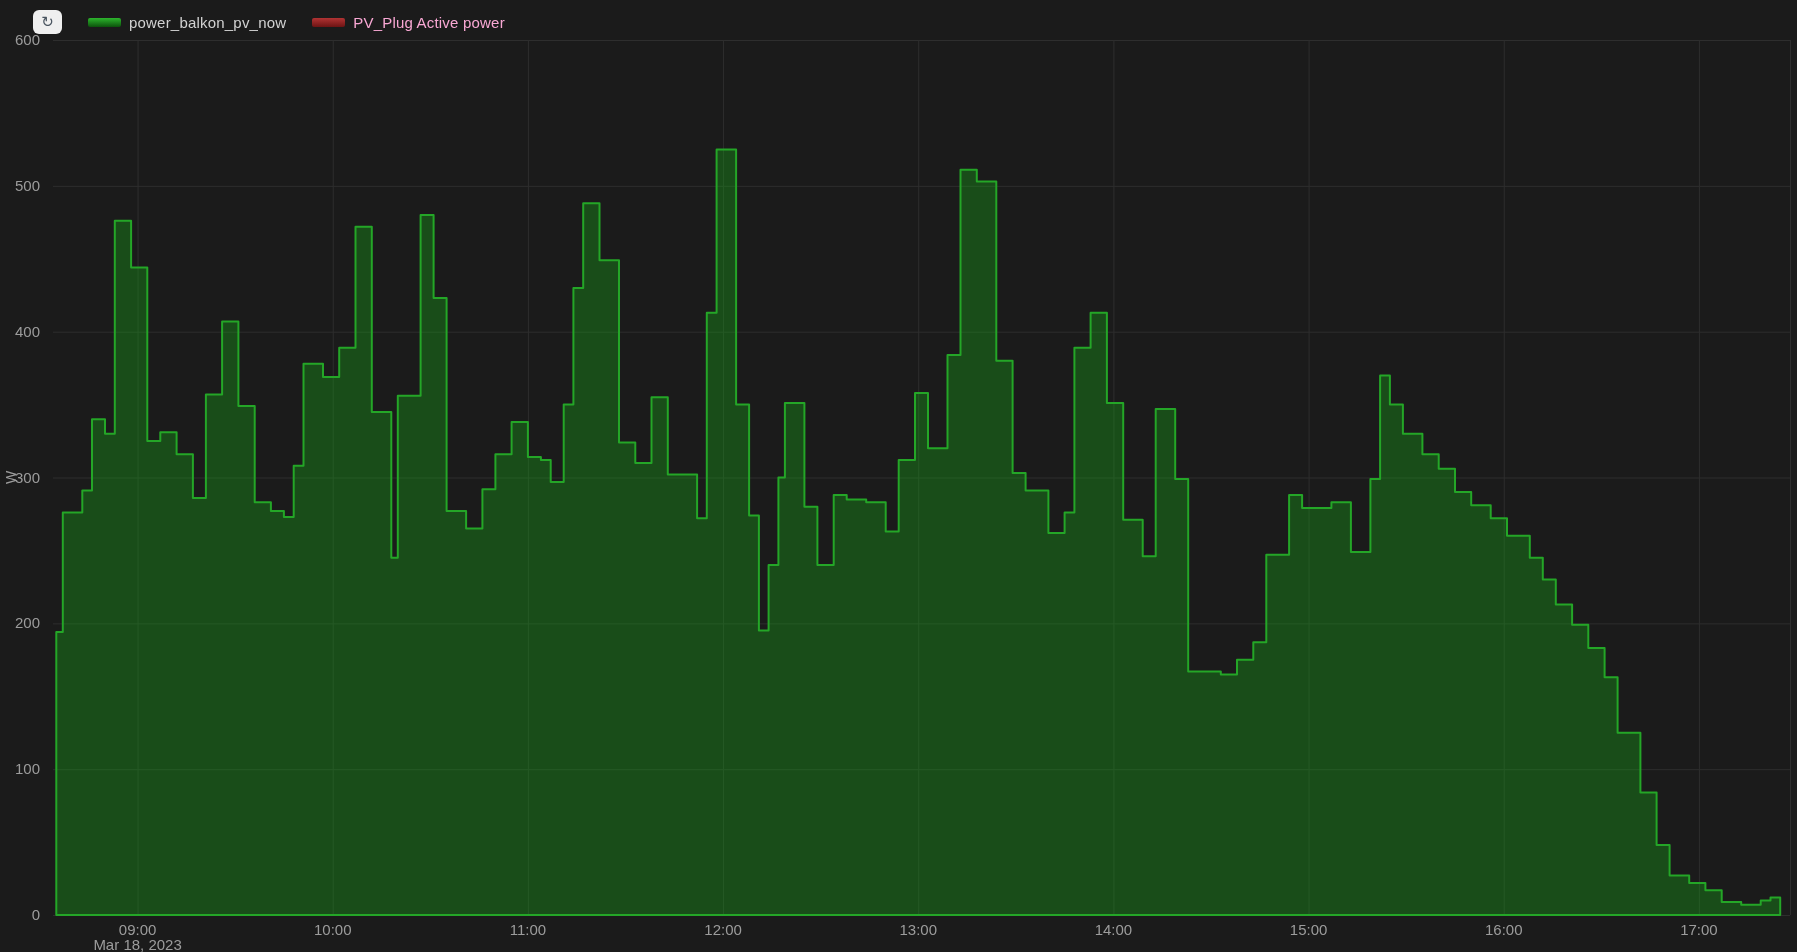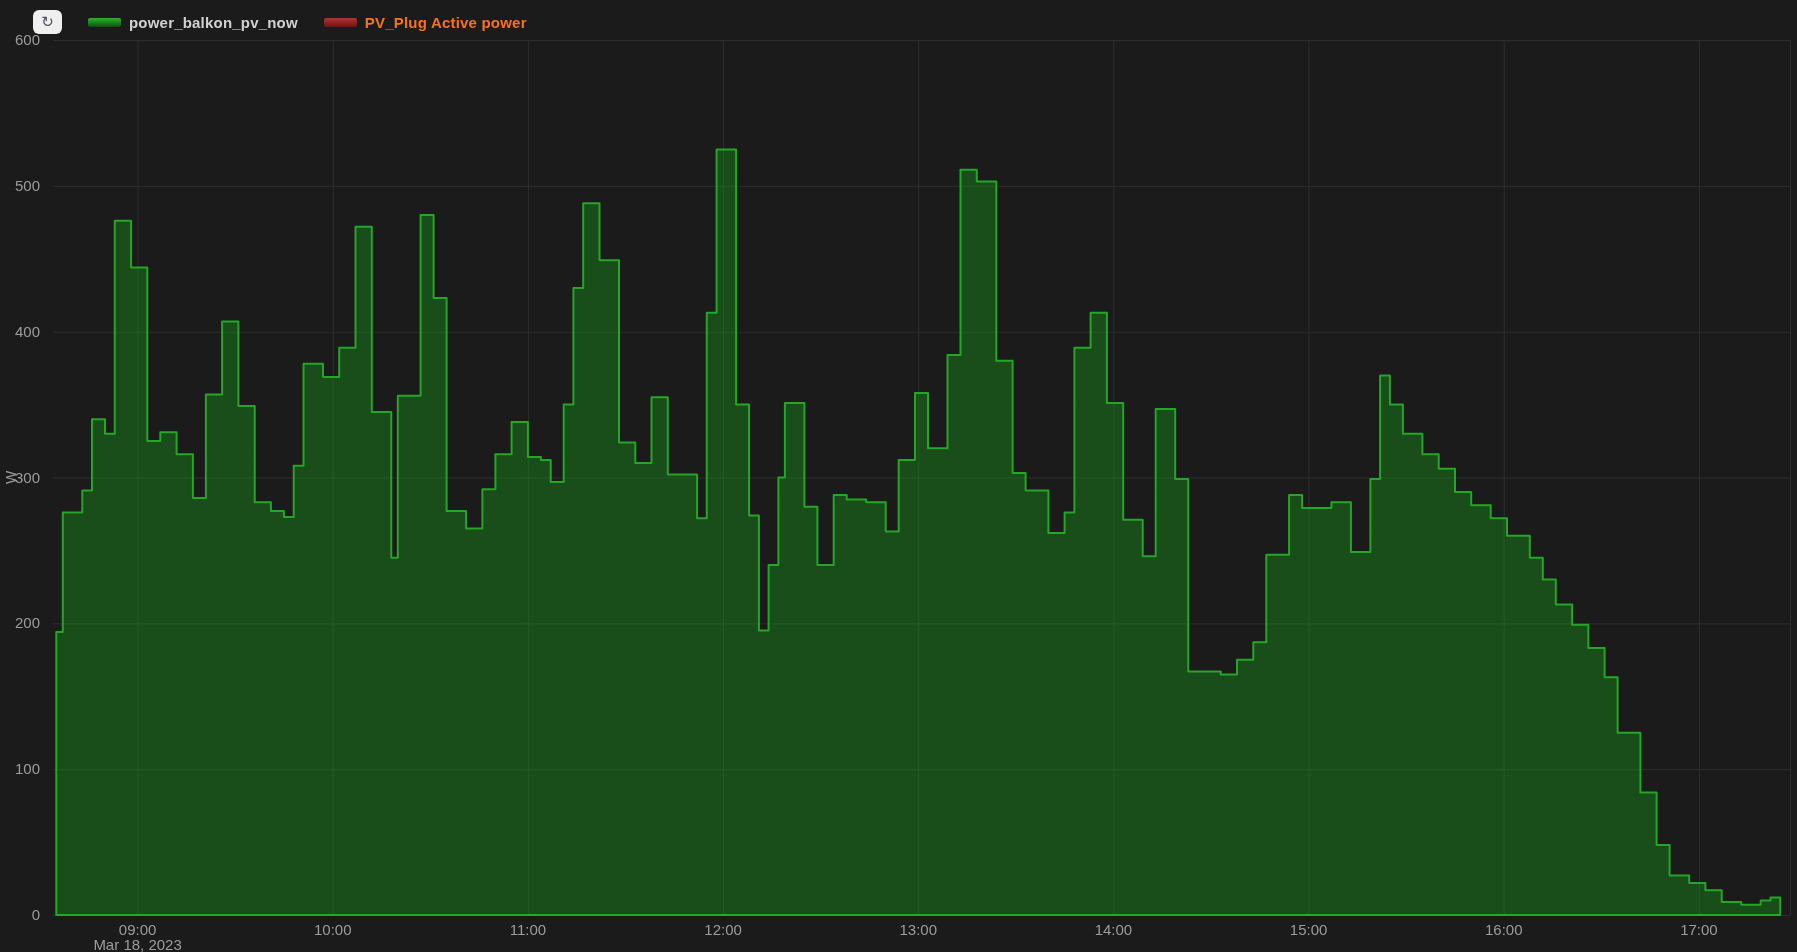--- a/index.html
+++ b/index.html
@@ -3,21 +3,21 @@
 <meta charset="utf-8">
 <style>
   html,body{margin:0;padding:0;background:#1b1b1b;width:1797px;height:952px;overflow:hidden;
     font-family:"Liberation Sans",sans-serif;-webkit-font-smoothing:antialiased;}
   #panel{position:relative;width:1797px;height:952px;background:#1b1b1b;}
   #chart-svg{position:absolute;left:0;top:0;}
   #topbar{position:absolute;left:33px;top:10px;display:flex;align-items:center;z-index:5;}
   #refresh-btn{width:29px;height:24px;background:#efefef;border:none;border-radius:6px;
     display:flex;align-items:center;justify-content:center;cursor:pointer;padding:0;}
   #refresh-btn span{font-size:15px;line-height:1;color:#4a5560;transform:translateY(-1px);}
-  #legend{display:flex;align-items:center;margin-left:26px;gap:26px;font-weight:bold;}
+  #legend{display:flex;align-items:center;margin-left:26px;gap:26px;}
   .legend-item{display:flex;align-items:center;gap:8px;cursor:pointer;}
   .swatch{width:33px;height:9px;border-radius:2px;}
   .legend-label{font-size:15px;letter-spacing:.2px;}
   text{font-family:"Liberation Sans",sans-serif;}
 </style>
 </head>
 <body>
 
 <div id="panel">
   <svg id="chart-svg" width="1797" height="952" viewBox="0 0 1797 952">
@@ -68,17 +68,17 @@
     <button id="refresh-btn">
       <span>↻</span>
     </button>
     <div id="legend">
         <div class="legend-item">
           <span class="swatch" style="background: linear-gradient(rgb(45, 181, 45), rgb(12, 82, 12));"></span>
           <span class="legend-label" style="color: rgb(210, 210, 210);">power_balkon_pv_now</span>
         </div>
         <div class="legend-item">
           <span class="swatch" style="background: linear-gradient(rgb(177, 51, 51), rgb(110, 20, 20));"></span>
-          <span class="legend-label" style="color: #f97316;">PV_Plug Active power</span>
+          <span class="legend-label" style="color: #f9a8d4;">PV_Plug Active power</span>
         </div>
       </div>
   </div>
 </div>
 
 </body></html>

